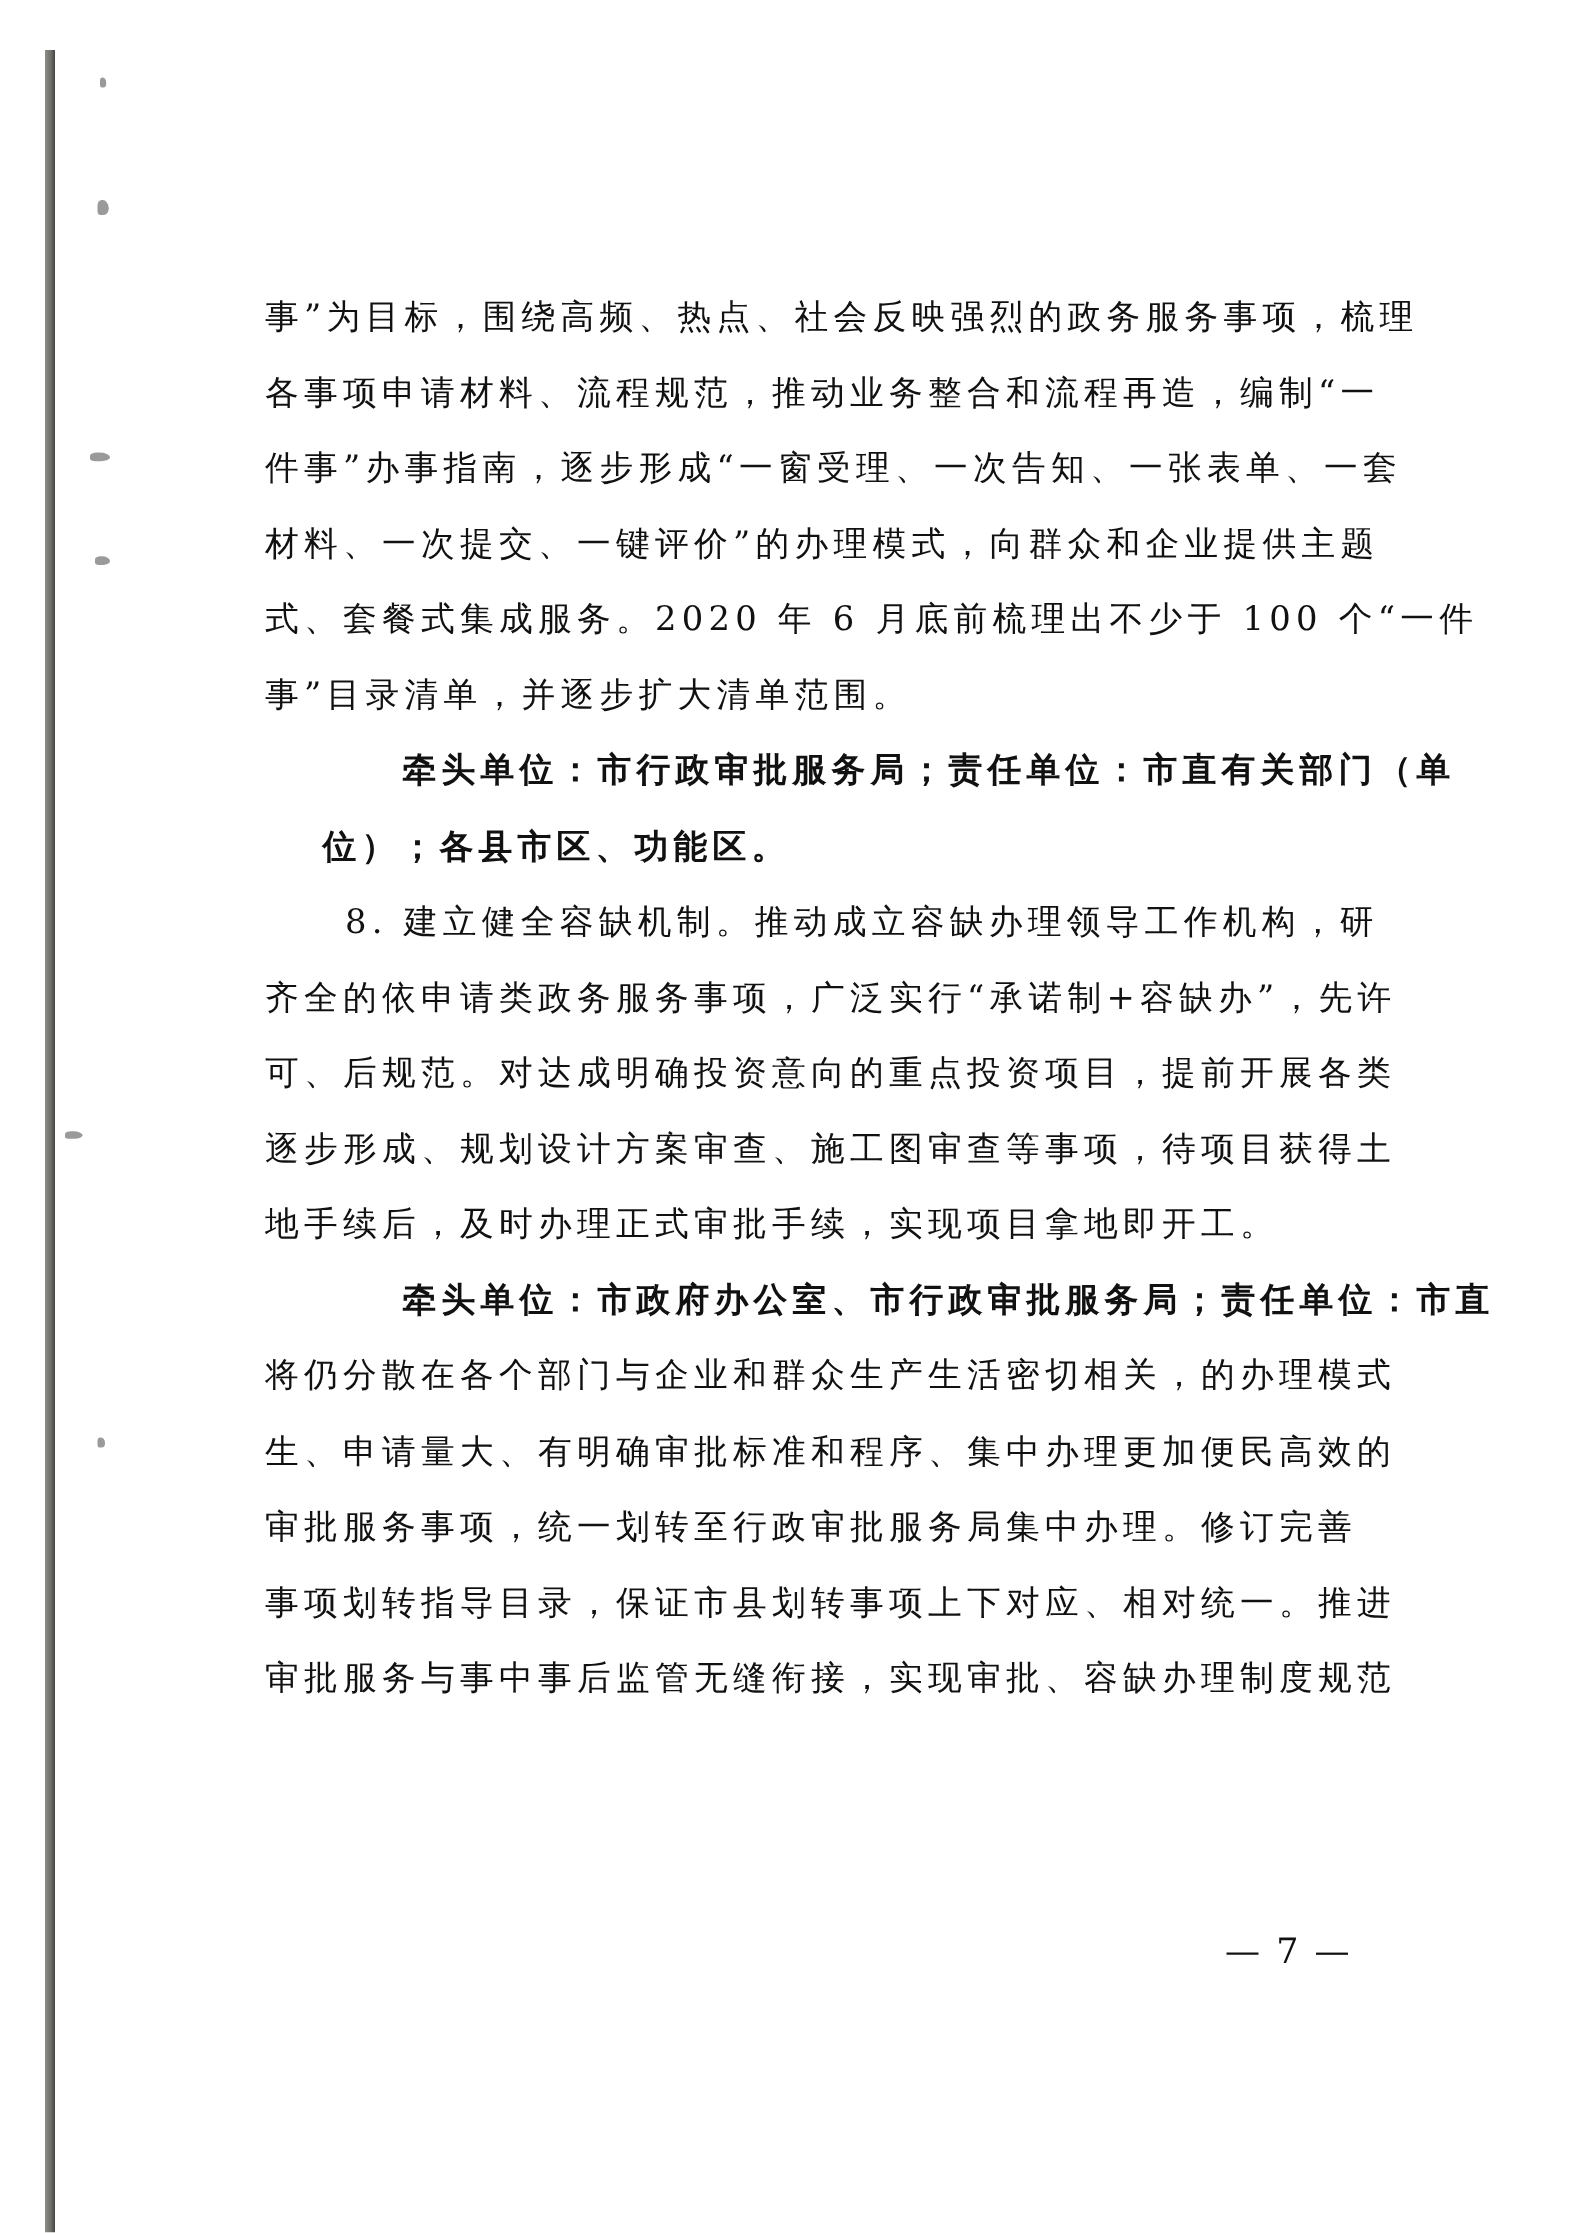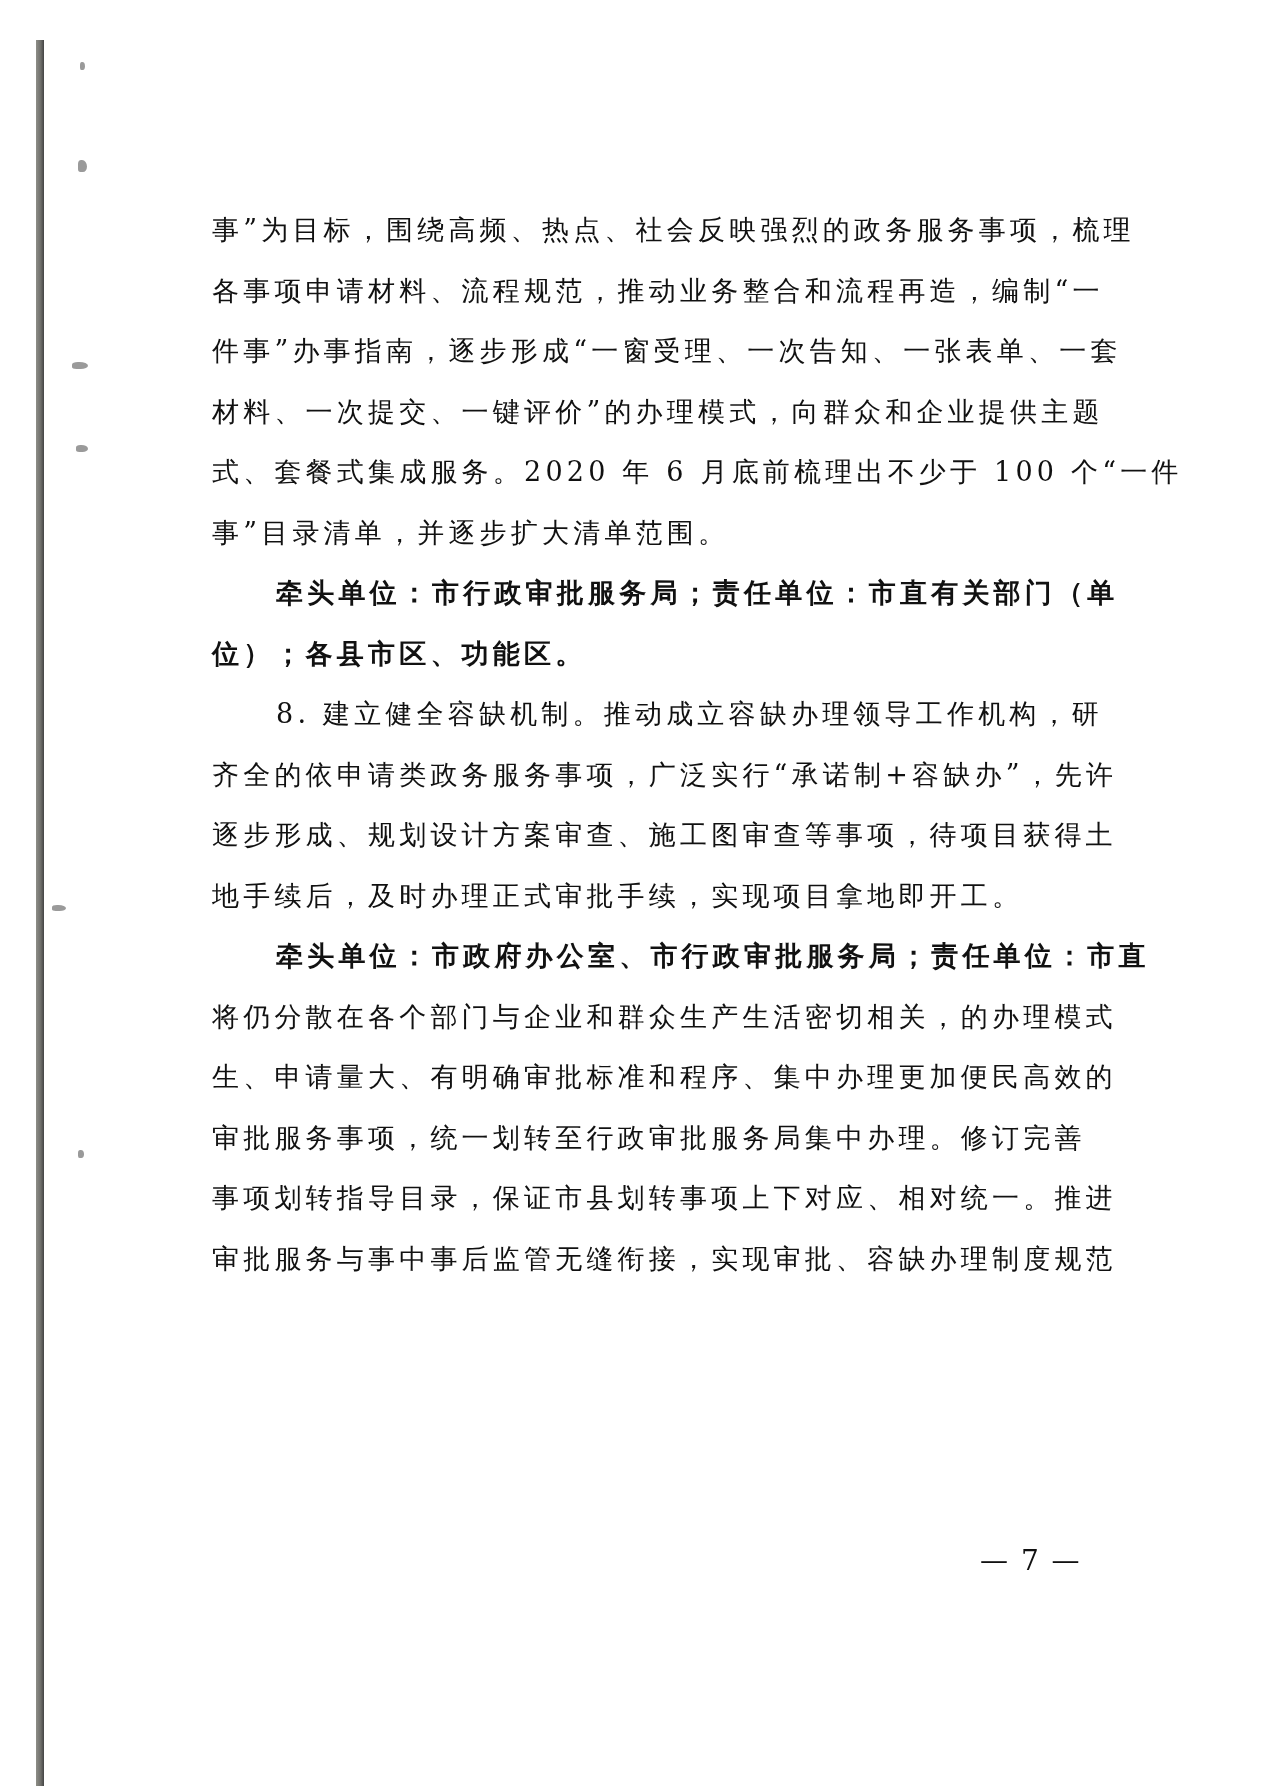--- a/index.html
+++ b/index.html
@@ -4,27 +4,27 @@
 <style>
   html, body { margin: 0; padding: 0; background: #ffffff; }
   body { width: 1272px; height: 1786px; position: relative; overflow: hidden; }
   .binding-edge {
     position: absolute; left: 36px; top: 40px; width: 8px; height: 1746px;
     background: linear-gradient(to right, #7a7a72, #555550 60%, #222 100%);
     opacity: 0.85;
   }
   .speck { position: absolute; background: #9a9a9a; border-radius: 40% 60% 50% 30%; }
   .page-text {
-    position: absolute; left: 212px; top: 200px; width: 920px;
+    position: absolute; left: 212px; top: 224px; width: 920px;
     font-family: "DejaVu Serif", serif; font-size: 27px; color: #111;
     line-height: 60.5px; letter-spacing: 4.2px; text-align: justify;
   }
   .line { display: block; white-space: nowrap; height: 60.5px; }
   .indent { padding-left: 64px; }
-  .bold { font-weight: bold; font-family: "DejaVu Sans", sans-serif; }
+  .bold { font-weight: bold; font-family: "DejaVu Sans", sans-serif; margin-left: 46px; }
   .page-number {
     position: absolute; left: 980px; top: 1544px;
     font-family: "DejaVu Serif", serif; font-size: 28px; color: #111;
     letter-spacing: 2px;
   }
 </style>
 </head>
 <body>
 
 <div class="binding-edge"></div>
@@ -41,20 +41,21 @@
   <span class="line">件事”办事指南，逐步形成“一窗受理、一次告知、一张表单、一套</span>
   <span class="line">材料、一次提交、一键评价”的办理模式，向群众和企业提供主题</span>
   <span class="line">式、套餐式集成服务。2020 年 6 月底前梳理出不少于 100 个“一件</span>
   <span class="line">事”目录清单，并逐步扩大清单范围。</span>
 
   <span class="line indent bold">牵头单位：市行政审批服务局；责任单位：市直有关部门（单</span>
   <span class="line bold">位）；各县市区、功能区。</span>
 
   <span class="line indent">8. 建立健全容缺机制。推动成立容缺办理领导工作机构，研</span>
   <span class="line">齐全的依申请类政务服务事项，广泛实行“承诺制+容缺办”，先许</span>
+  <span class="line">可、后规范。对达成明确投资意向的重点投资项目，提前开展各类</span>
   <span class="line">逐步形成、规划设计方案审查、施工图审查等事项，待项目获得土</span>
   <span class="line">地手续后，及时办理正式审批手续，实现项目拿地即开工。</span>
 
   <span class="line indent bold">牵头单位：市政府办公室、市行政审批服务局；责任单位：市直</span>
 
   <span class="line">将仍分散在各个部门与企业和群众生产生活密切相关，的办理模式</span>
   <span class="line">生、申请量大、有明确审批标准和程序、集中办理更加便民高效的</span>
   <span class="line">审批服务事项，统一划转至行政审批服务局集中办理。修订完善</span>
   <span class="line">事项划转指导目录，保证市县划转事项上下对应、相对统一。推进</span>
   <span class="line">审批服务与事中事后监管无缝衔接，实现审批、容缺办理制度规范</span>

